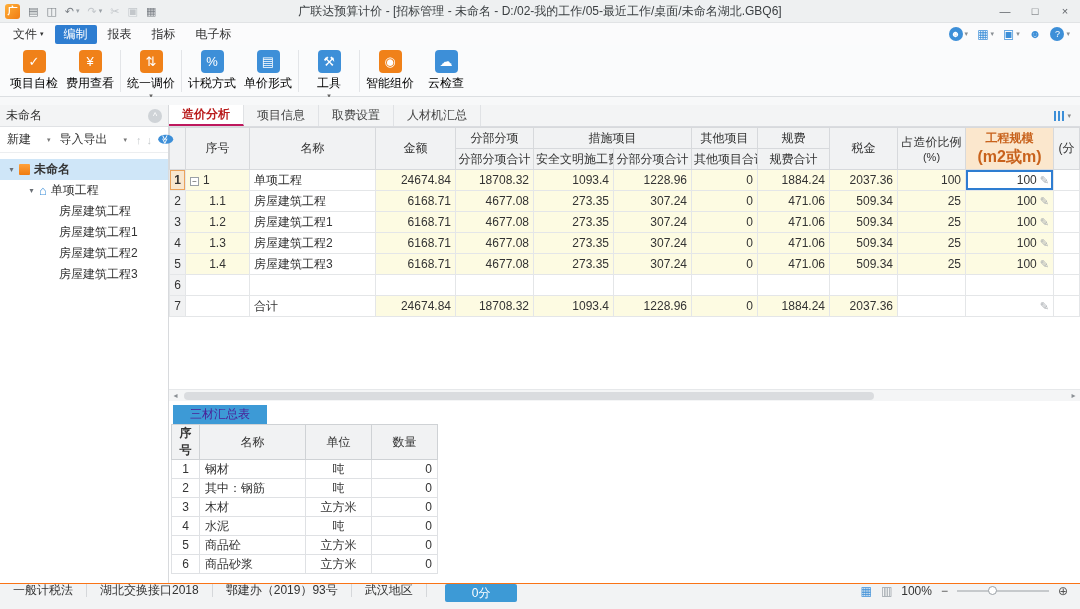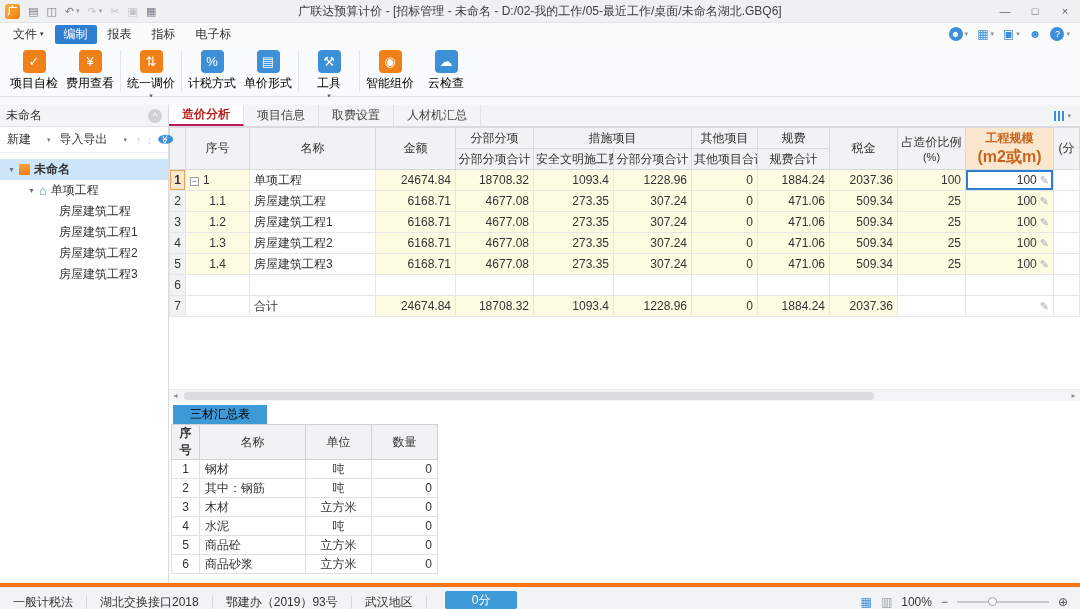--- a/index.html
+++ b/index.html
@@ -72,28 +72,28 @@
 .grid td.idx{background:#f1f2f3;text-align:center}
 .grid td.idx.cur{background:#f8e7cf;font-weight:bold;box-shadow:inset 0 0 0 1px #eba35b}
 .grid td.sel{box-shadow:inset 0 0 0 2px #2e7dd1;background:#fff}
 .pencil{color:#a8acb0;font-size:11px;margin-left:3px}
 .minus-box{display:inline-block;width:9px;height:9px;line-height:7px;border:1px solid #9aa0a6;font-size:8px;text-align:center;margin-right:4px;background:#fff;color:#444}
 .hscroll{height:12px;background:#f4f5f6;border-top:1px solid #e6e8ea;display:flex;align-items:center;flex:0 0 auto}
 .hs-arrow{width:13px;font-size:8px;color:#8a8f94;text-align:center}
 .hs-track{flex:1;height:10px;position:relative}
 .hs-thumb{position:absolute;left:2px;top:1px;height:8px;width:78%;background:#dadcdf;border-radius:4px}
 .panel{margin-top:4px}
-.panel-tab{display:inline-flex;margin-left:4px;background:#3d9ad6;color:#000000;height:19px;align-items:center;padding:0 17px}
+.panel-tab{display:inline-flex;margin-left:4px;background:#3d9ad6;color:#4c1d95;height:19px;align-items:center;padding:0 17px}
 table.mini{border-collapse:collapse;table-layout:fixed;margin-left:2px}
 .mini th{background:#f1f2f3;border:1px solid #cfd2d5;height:20px;font-weight:normal;color:#333;padding:0 4px}
 .mini th.b{font-weight:bold}
 .mini td{border:1px solid #dfe1e4;height:19px;color:#333;padding:0 5px;background:#fff}
 .mini td.c{text-align:center}.mini td.r{text-align:right}
 
-.statusbar{height:26px;background:#f2f3f4;border-top:4px solid #f97316;display:flex;align-items:flex-end;flex:0 0 auto}
+.statusbar{height:26px;background:#f2f3f4;border-top:1px solid #f97316;display:flex;align-items:flex-start;flex:0 0 auto}
 .st-items{display:flex;align-items:center}
 .st-item{padding:0 13px;border-right:1px solid #d5d7da;height:13px;display:flex;align-items:center;white-space:nowrap}
 .st-score{margin-left:18px;background:#3d9ad6;color:#fff;border-radius:2px;height:18px;padding:0 27px;display:flex;align-items:center}
 .st-right{margin-left:auto;display:flex;align-items:center;gap:9px;margin-right:12px}
 .st-ic{color:#3d8fd8;font-size:12px}
 .st-ic.alt{color:#9aa0a6}
 .zoom-track{width:92px;height:2px;background:#c6c9cc;position:relative}
 .zoom-knob{position:absolute;left:34%;top:-4px;width:9px;height:9px;background:#fff;border:1px solid #9aa0a6;border-radius:50%}
 .zoom-minus,.zoom-plus{color:#555}
 </style>

